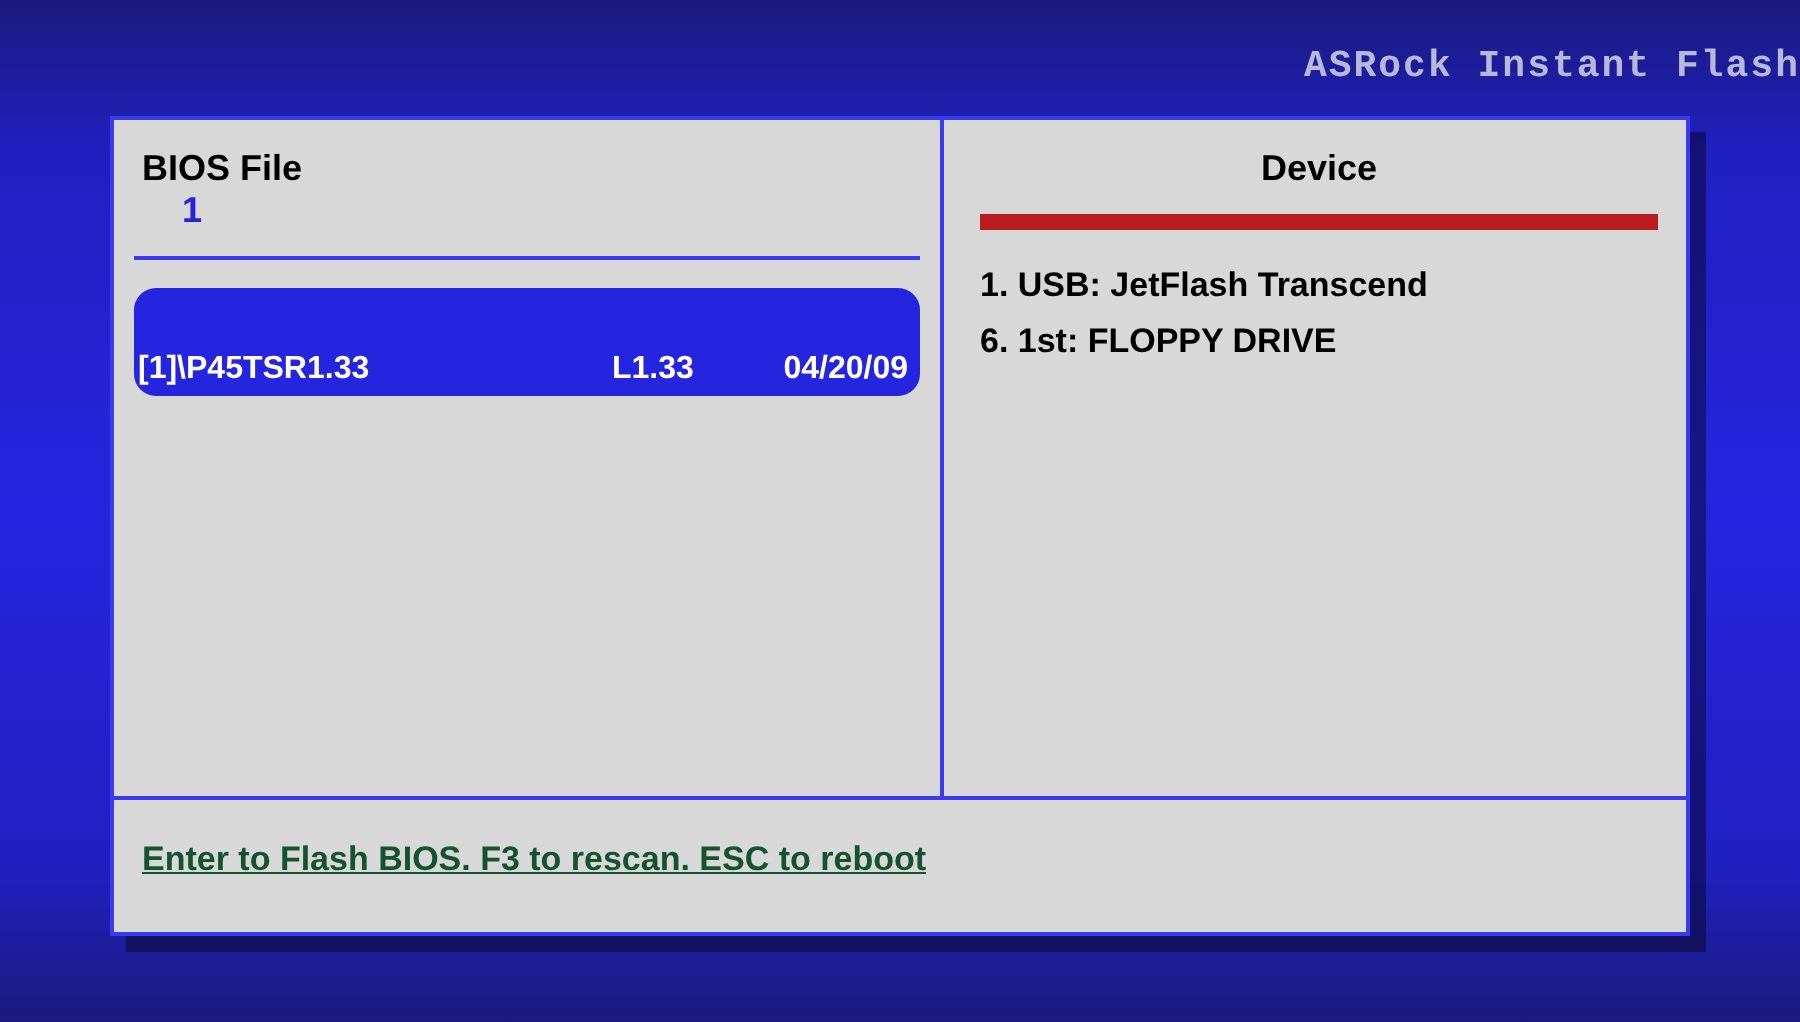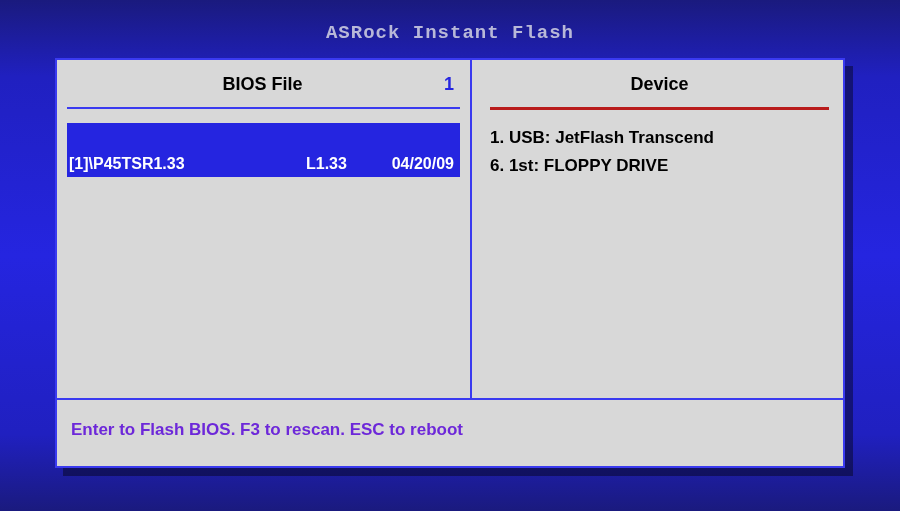--- a/index.html
+++ b/index.html
@@ -10,21 +10,21 @@
     body {
       width: 900px;
       height: 511px;
       background: linear-gradient(to bottom, #1a1a7e 0%, #2020c0 15%, #2525e0 50%, #2020c0 85%, #1a1a7e 100%);
       font-family: Arial, "Helvetica Neue", sans-serif;
       overflow: hidden;
       position: relative;
     }
     .title {
       color: #b8b8d8;
-      text-align: center;
+      text-align: right;
       font-size: 19px;
       font-weight: bold;
       padding-top: 22px;
       font-family: "Courier New", monospace;
       letter-spacing: 1px;
     }
     .frame {
       position: absolute;
       left: 55px;
       top: 58px;
@@ -50,24 +50,25 @@
     }
     .panel-header {
       display: flex;
       justify-content: space-between;
       align-items: baseline;
       border-bottom: 2px solid #3a3af0;
       padding-bottom: 12px;
       margin-bottom: 14px;
       padding-left: 4px;
       padding-right: 6px;
+      flex-direction: column;
     }
     .panel-header-center {
       text-align: center;
-      border-bottom: 3px solid #b91c1c;
+      border-bottom: 8px solid #b91c1c;
       padding-bottom: 12px;
       margin-bottom: 14px;
       font-size: 18px;
       font-weight: bold;
       color: #000;
     }
     .panel-header-label {
       font-size: 18px;
       font-weight: bold;
       color: #000;
@@ -82,20 +83,21 @@
       text-align: right;
     }
     .file-row {
       display: flex;
       background: #2525e0;
       color: #fff;
       font-size: 16px;
       font-weight: bold;
       padding: 4px 6px 4px 2px;
       align-items: baseline;
+      border-radius: 11px;
     }
     .file-name {
       flex: 1;
     }
     .file-version {
       width: 70px;
       text-align: left;
       margin-top: 28px;
     }
     .file-date {
@@ -105,21 +107,22 @@
     .device-list {
       font-size: 17px;
       font-weight: bold;
       color: #000000;
       line-height: 1.65;
     }
     .footer {
       padding: 20px 14px 0 14px;
       font-size: 17px;
       font-weight: bold;
-      color: #6d28d9;
+      color: #14532d;
+      text-decoration: underline;
     }
   </style>
 </head>
 <body>
 
 <div class="title">ASRock Instant Flash</div>
 
 <div class="frame">
   <div class="upper">
     <div class="left-panel">

